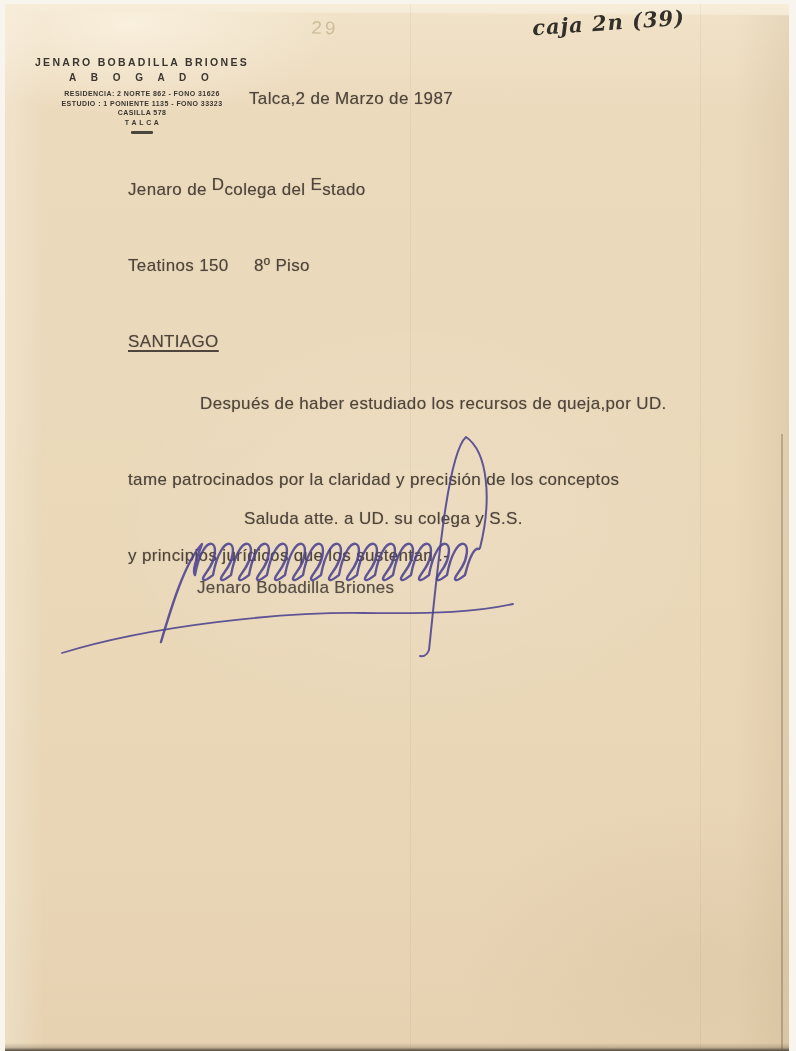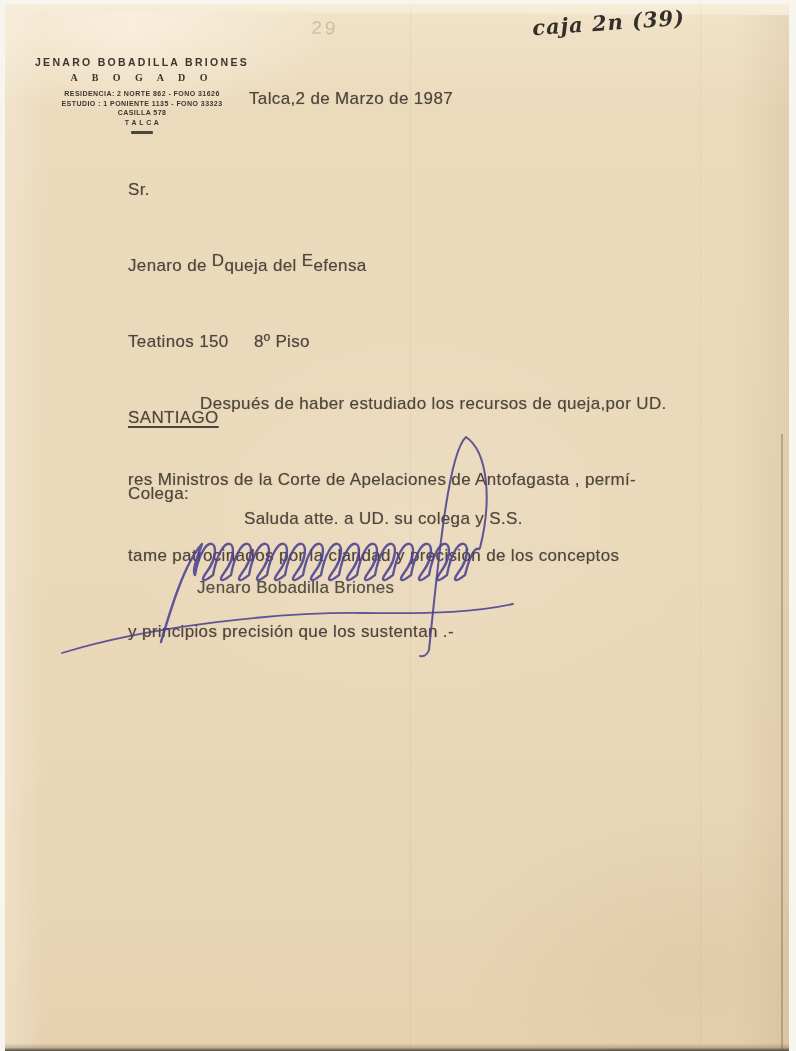--- a/index.html
+++ b/index.html
@@ -38,21 +38,21 @@
   }
   .block{position:absolute;left:123px;}
   .line{height:36px;line-height:36px;}
   .indent{padding-left:72px;margin-top:12px;}
   .sup{position:relative;top:-5px;}
   .u{text-decoration:underline;text-underline-offset:3px;text-decoration-thickness:1.5px;text-align:right;}
 
   
   .lh{position:absolute;left:28px;top:52px;width:218px;text-align:center;color:#3a362f;}
   .lh-name{font-weight:700;font-size:10.5px;letter-spacing:2.3px;white-space:nowrap;margin-bottom:4px;}
-  .lh-title{font-weight:700;font-size:10px;letter-spacing:6px;margin-bottom:6px;font-family:Liberation Serif, serif;}
+  .lh-title{font-weight:700;font-size:10px;letter-spacing:6px;margin-bottom:6px;font-family:Liberation Sans, sans-serif;}
   .lh-small{font-weight:700;font-size:7px;letter-spacing:.45px;line-height:9.5px;white-space:nowrap;}
   .lh-dash{width:22px;height:3px;background:#4b463d;margin:4px auto 0;border-radius:1px;}
 
   .dateline{position:absolute;left:244px;top:86px;line-height:1;}
 
   
   .hand-note{
     position:absolute;left:527px;top:6px;
     font-family:"DejaVu Serif",serif;font-style:italic;font-weight:700;
     font-size:21px;letter-spacing:1px;color:#33302a;
@@ -88,32 +88,29 @@
       <div class="lh-small">RESIDENCIA: 2 NORTE 862 - FONO 31626</div>
       <div class="lh-small">ESTUDIO : 1 PONIENTE 1135 - FONO 33323</div>
       <div class="lh-small">CASILLA 578</div>
       <div class="lh-small">T A L C A</div>
       <div class="lh-dash"></div>
     </div>
 
     <div class="tw dateline">Talca,2 de Marzo de 1987</div>
 
     <div class="block tw" style="top:128px">
-      <div class="line">Sr.</div>
-      <div class="line"><span>Jenaro de </span><span class="sup">D</span><span>queja del </span><span class="sup">E</span><span>efensa</span></div>
+      <div class="line"><span>Jenaro de </span><span class="sup">D</span><span>colega del </span><span class="sup">E</span><span>stado</span></div>
       <div class="line">Teatinos 150     8º Piso</div>
       <div class="line"><span class="u">SANTIAGO</span></div>
-      <div class="line">Colega:</div>
     </div>
 
     <div class="block tw" style="top:330px">
       <div class="line indent">Después de haber estudiado los recursos de queja,por UD.</div>
-      <div class="line">res Ministros de la Corte de Apelaciones de Antofagasta , permí-</div>
       <div class="line">tame patrocinados por la claridad y precisión de los conceptos</div>
-      <div class="line">y principios precisión que los sustentan .-</div>
+      <div class="line">y principios jurídicos que los sustentan .-</div>
     </div>
 
     <div class="tw closing">Saluda atte. a UD. su colega y S.S.</div>
 
     <div class="tw typed-name">Jenaro Bobadilla Briones</div>
 
     <svg class="signature-svg" viewBox="0 0 540 260">
       <path stroke-width="2.4" d="M116,218 C126,184 140,138 157,120 C151,136 147,147 150,151
         c4,-22 12,-33 17,-31 c5,2 3,15 -2,23 c-5,8 -9,12 -6,13 c2,1 6,-3 9,-5
         c4,-22 12,-33 17,-31 c5,2 3,15 -2,23 c-5,8 -9,12 -6,13 c2,1 6,-3 9,-5

